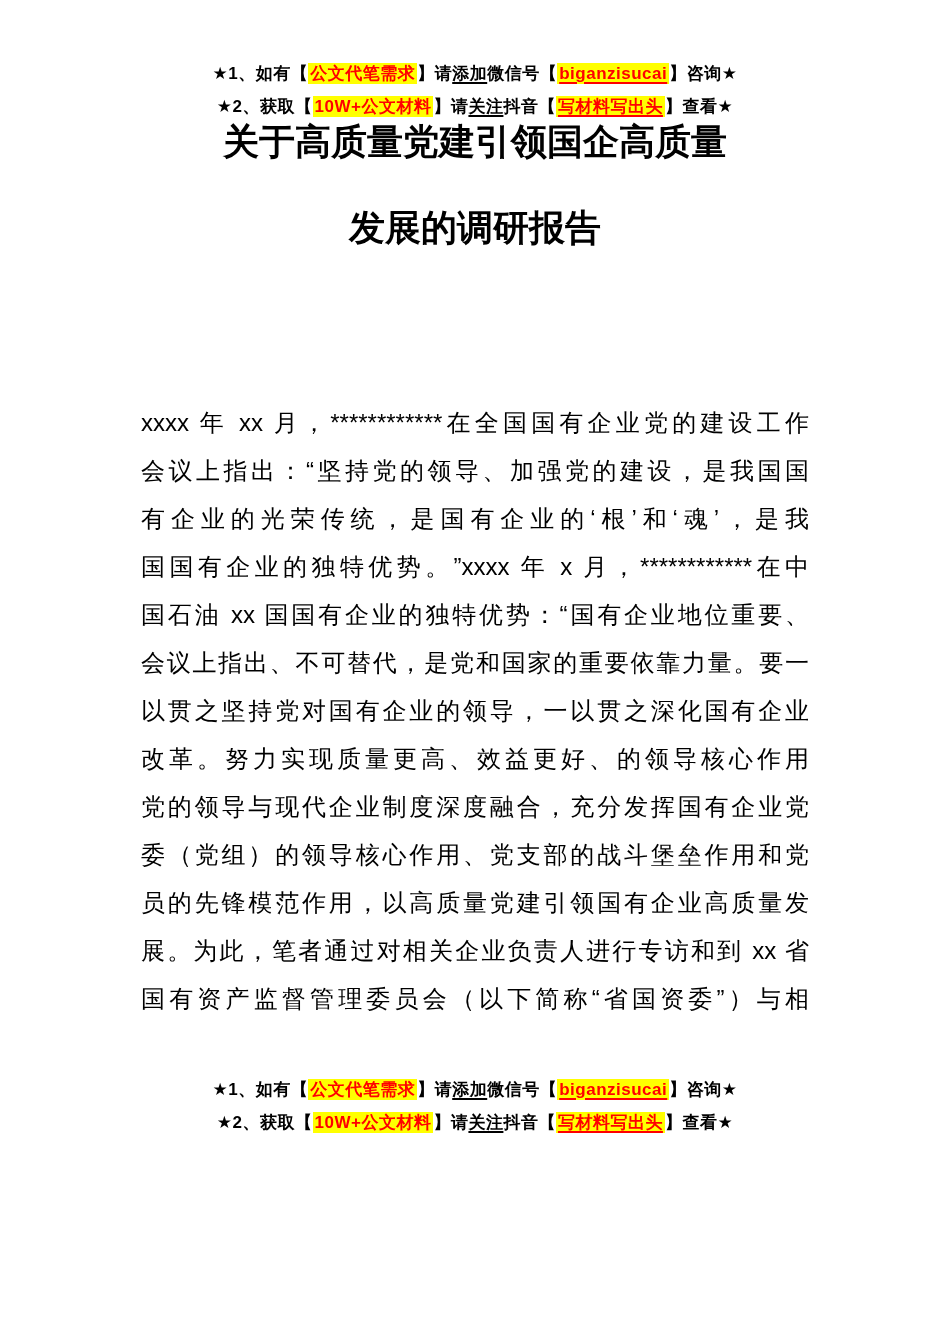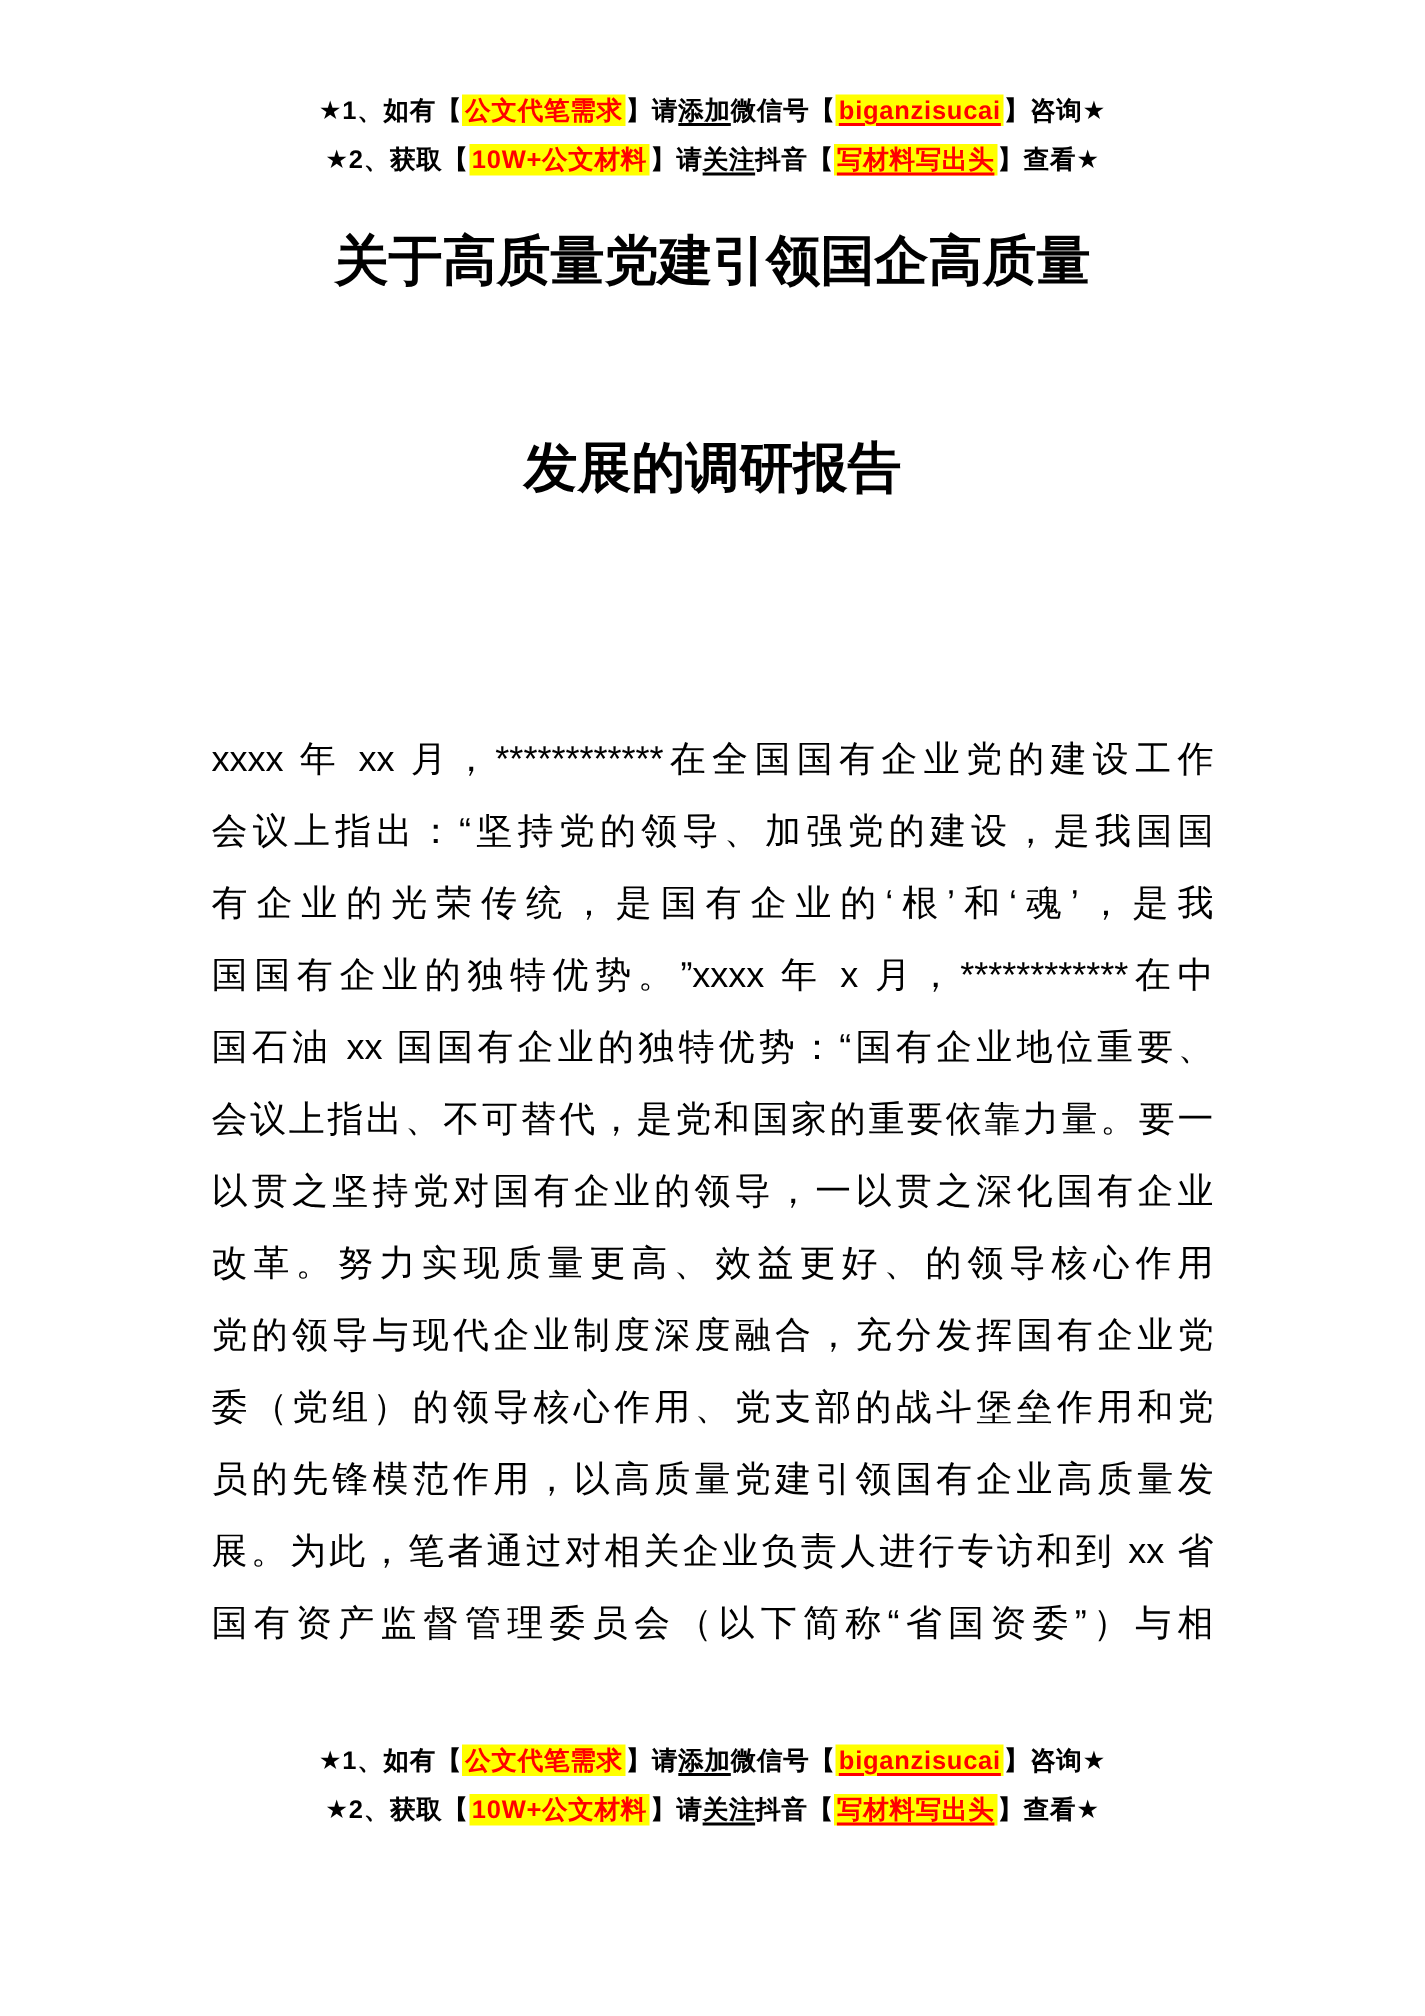--- a/index.html
+++ b/index.html
@@ -36,22 +36,22 @@
   }
   
   .title{
     margin:0;
     text-align:center;
     font-weight:700;
     font-size:36px;
     line-height:1.05;
     color:var(--ink);
   }
-  .title-1{margin-top:32px;}
-  .title-2{margin-top:100px;}
+  .title-1{}
+  .title-2{margin-top:48px;}
   
   .doc-body{
     width:668px;
     margin:152px auto 0 auto;
     font-size:24px;
     font-weight:400;
   }
   .doc-body .bline{
     line-height:48px;
     text-align:justify;

